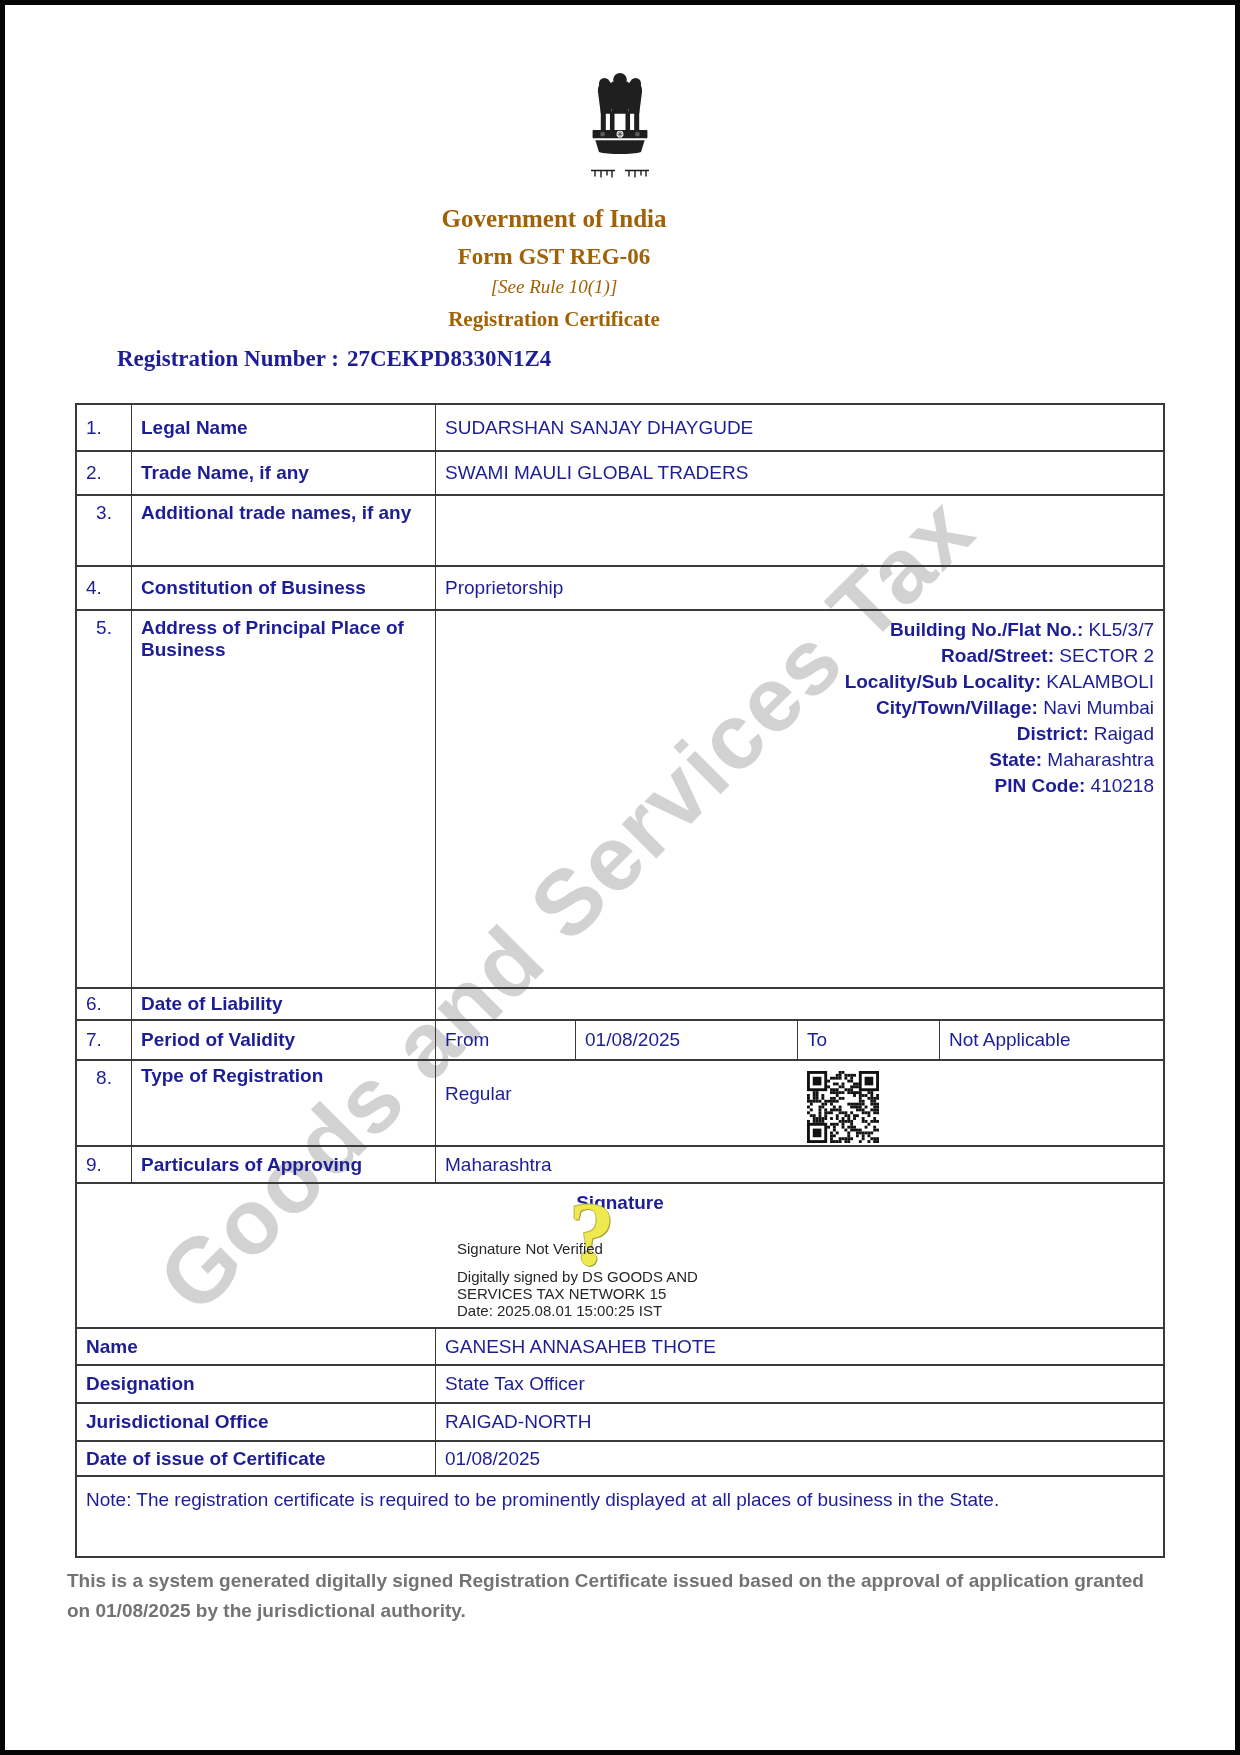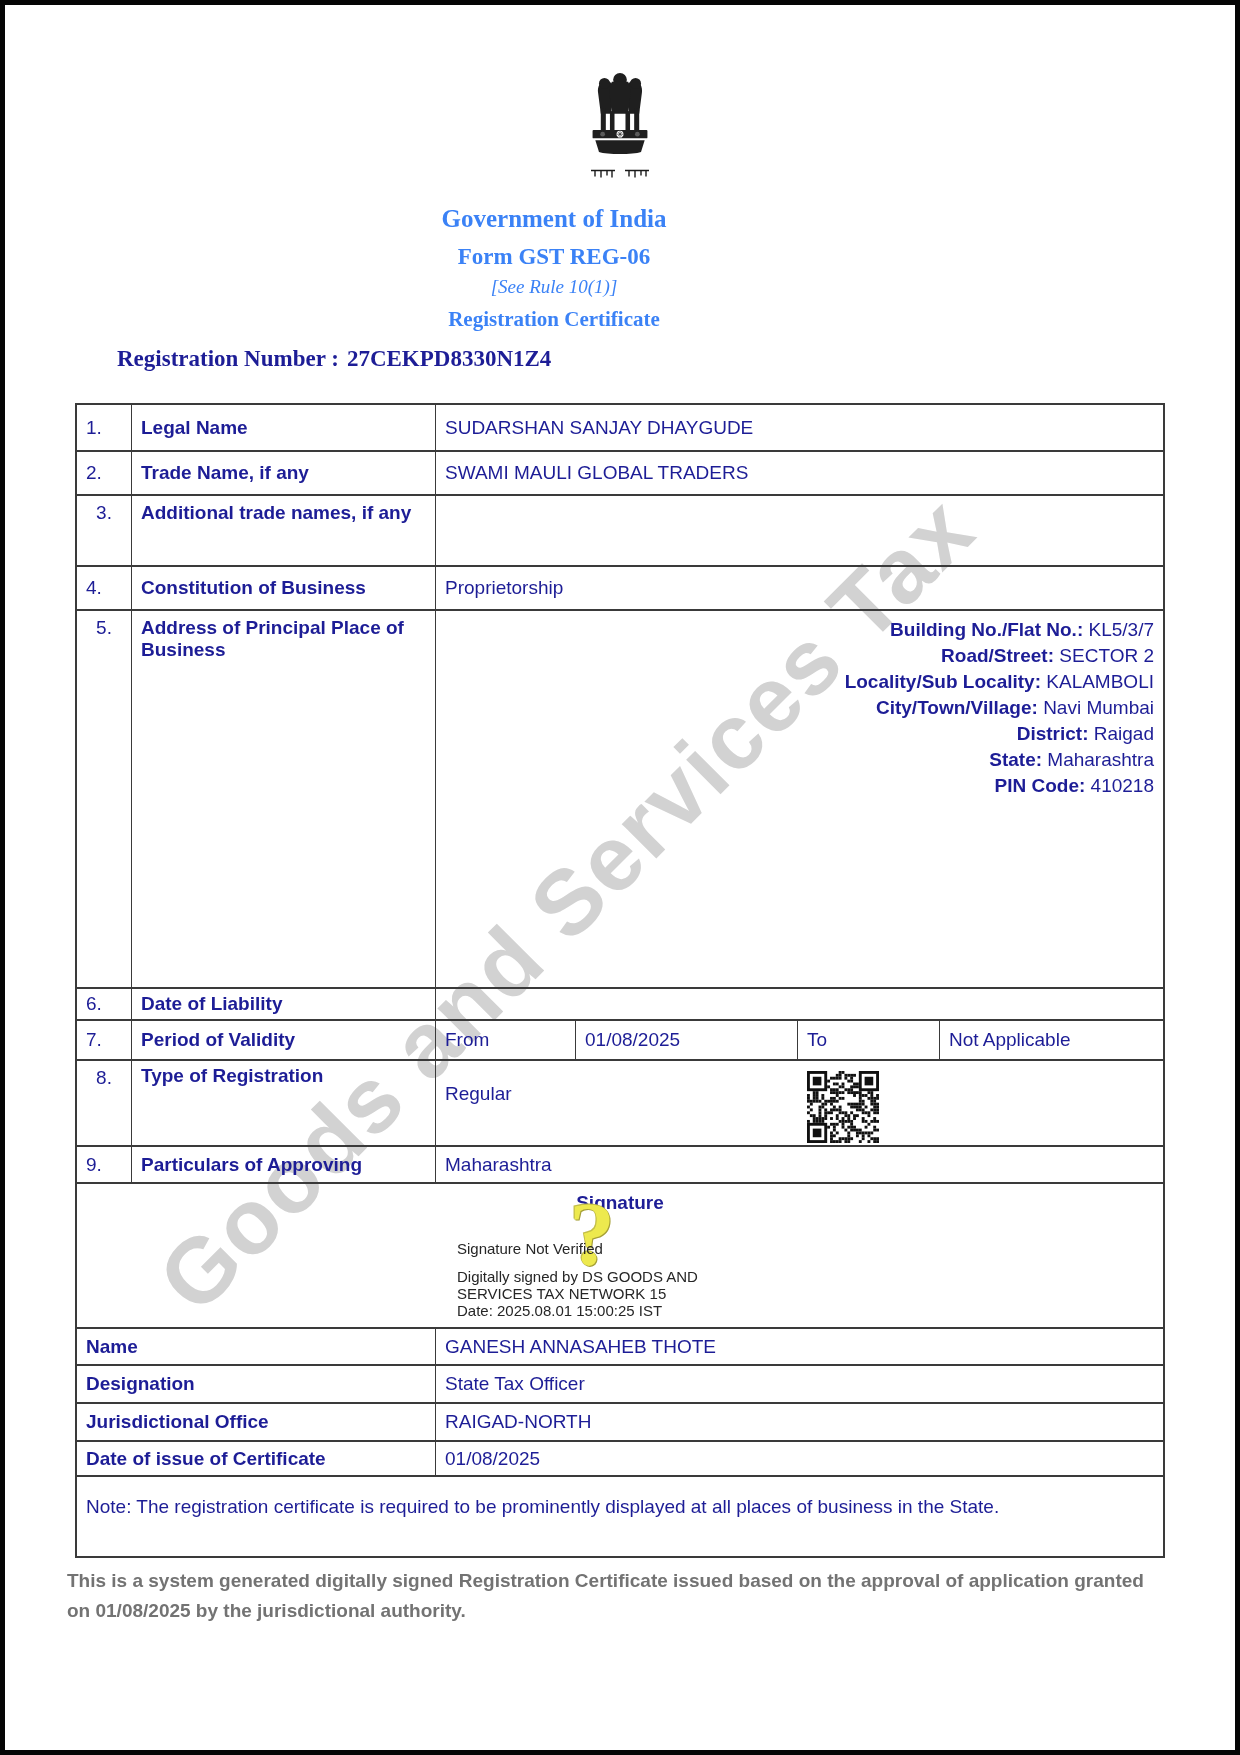--- a/index.html
+++ b/index.html
@@ -1,21 +1,21 @@
 <!DOCTYPE html>
 <html><head>
 <meta charset="utf-8">
 <style>
   html,body{margin:0;padding:0;background:#fff;}
   .page{position:relative;width:1240px;height:1755px;background:#fff;overflow:hidden;
         font-family:"Liberation Sans",sans-serif;}
   .frame{position:absolute;inset:0;border:5px solid #050505;z-index:9;pointer-events:none;}
 
   
-  .hdr{position:absolute;left:0;width:1108px;text-align:center;color:#3b82f6;
+  .hdr{position:absolute;left:0;width:1108px;text-align:center;color:#a16207;
        font-family:"Liberation Serif",serif;z-index:2;}
   .emblem{position:absolute;left:578px;top:68px;width:84px;text-align:center;z-index:2;}
   .gov{top:205px;font-size:25px;font-weight:bold;}
   .form{top:244px;font-size:23px;font-weight:bold;}
   .rule{top:276px;font-size:19px;font-style:italic;}
   .cert{top:307px;font-size:21px;font-weight:bold;}
   .regnum{position:absolute;left:117px;top:346px;font-size:23px;font-weight:bold;
           color:#1d1d96;font-family:"Liberation Serif",serif;z-index:2;}
   .regnum span{margin-right:8px;}
 
@@ -34,21 +34,21 @@
   .c-label{width:304px;border-right:1px solid #3a3a3a;font-weight:bold;flex-shrink:0;}
   .c-value{flex:1;}
   .vcent{display:flex;align-items:center;}
   .sub{border-left:1px solid #3a3a3a;box-sizing:border-box;display:flex;align-items:center;
        padding:6px 9px;}
   .sub:first-child{border-left:none;}
   .addr-line{line-height:26px;text-align:right;}
   .addr-line b{font-weight:bold;}
   .full-label{font-weight:bold;padding:8px 9px;}
   .officer-label{width:359px;border-right:1px solid #3a3a3a;font-weight:bold;flex-shrink:0;}
-  .note-row .cell{padding-top:19px;}
+  .note-row .cell{padding-top:12px;}
 
   
   .stamp{position:absolute;left:380px;top:56px;width:300px;color:#262626;font-size:15px;
          line-height:17px;z-index:1;}
   .stamp .l1{position:relative;z-index:2;margin-bottom:11px;}
   .stamp .lrest{position:relative;z-index:2;}
   .qmark{position:absolute;left:112px;top:-14px;font-size:92px;font-weight:bold;
          color:#ede94e;z-index:1;font-family:"Liberation Serif",serif;
          text-shadow:0 0 1px #8a8530,1px 1px 0 #a8a238,-1px -1px 0 #c9c452;}
 

